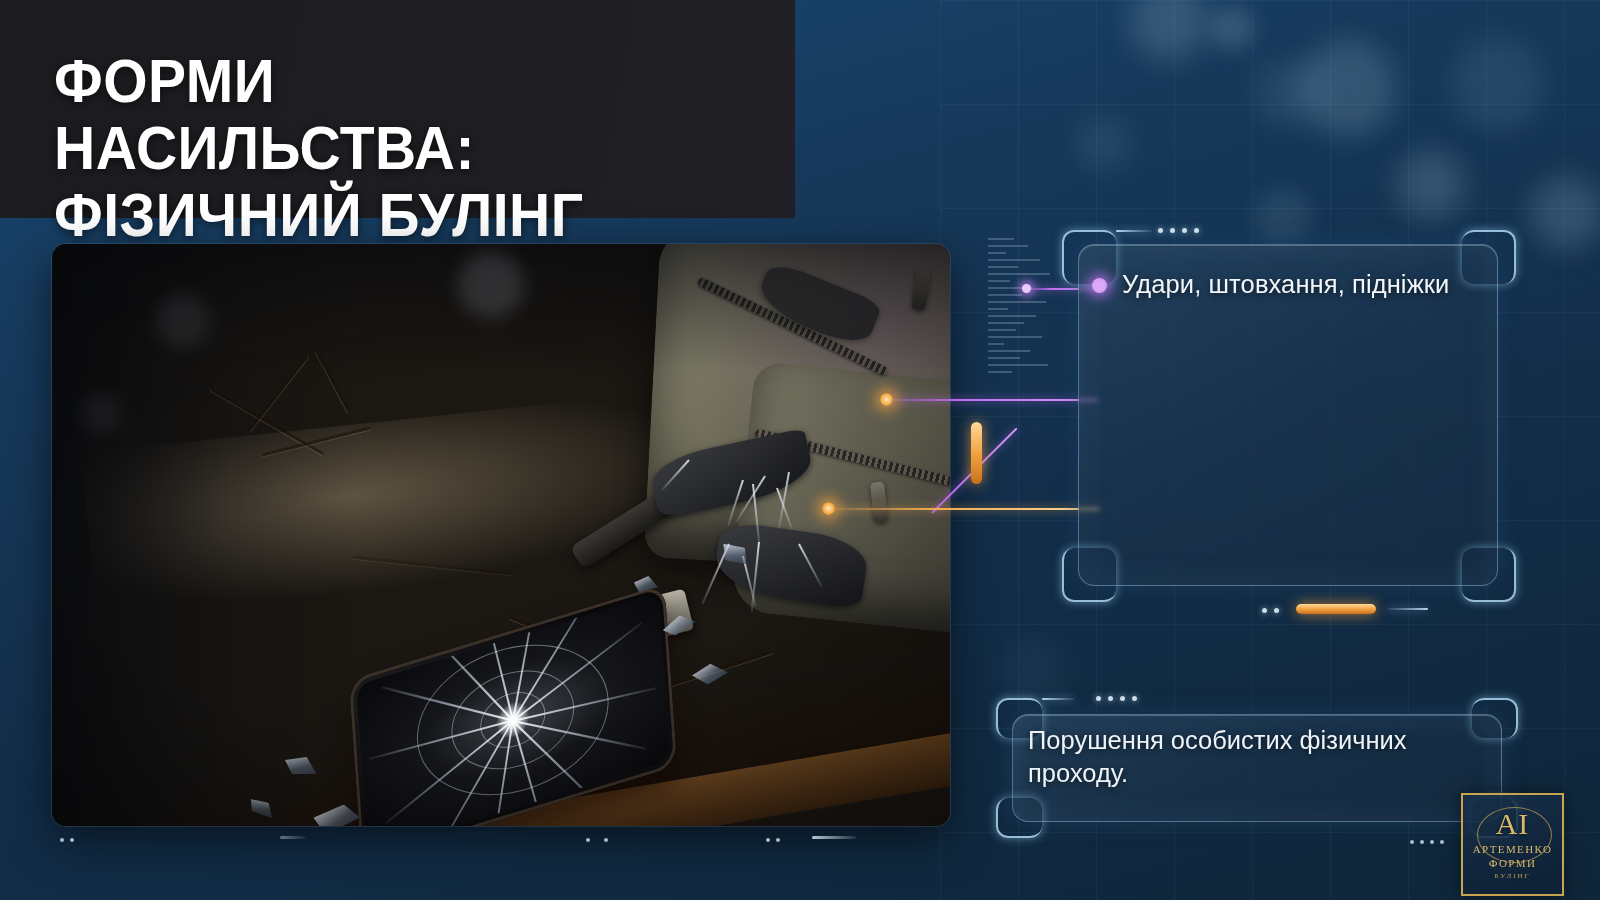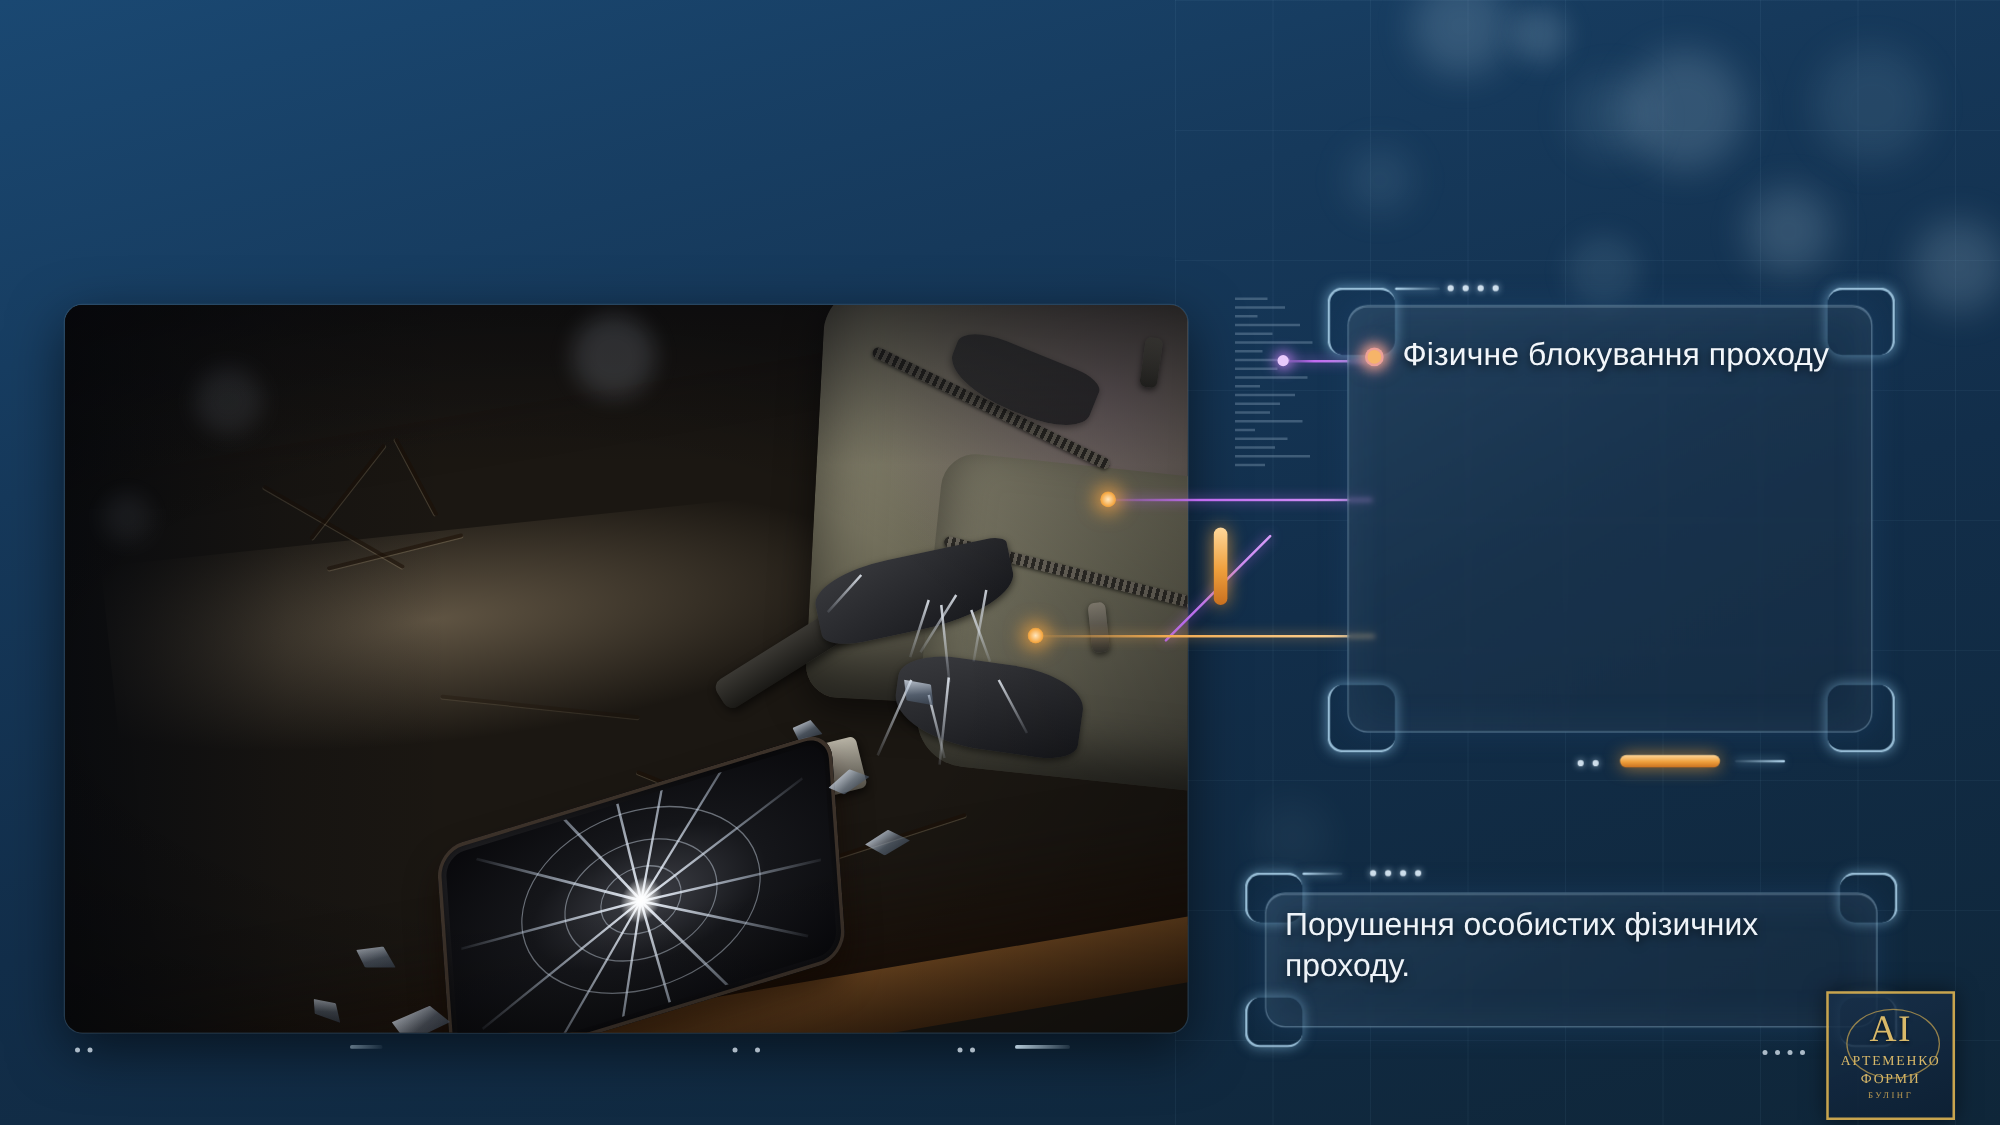--- a/index.html
+++ b/index.html
@@ -360,20 +360,26 @@
     <i style="width:36px"></i>
       <i style="width:28px"></i>
       <i style="width:54px"></i>
     <i style="width:16px"></i>
       <i style="width:42px"></i>
       <i style="width:32px"></i>
     <i style="width:60px"></i>
       <i style="width:24px"></i>
   </div>
 
+  <div class="title-panel">
+    <div class="title">
+      <span>ФОРМИ НАСИЛЬСТВА:</span>
+      <span class="l2">ФІЗИЧНИЙ БУЛІНГ</span>
+    </div>
+  </div>
 
   <div class="photo-wrap">
     <div class="photo">
       <div class="desk"></div>
       <div class="desk-edge"></div>
       <div class="desk-sheen"></div>
 
       <div>
         <div class="scratch" style="left:150px;top:176px;width:130px;transform:rotate(30deg)"></div>
         <div class="scratch" style="left:178px;top:148px;width:96px;transform:rotate(-52deg)"></div>
@@ -495,22 +501,22 @@
     </div>
   <div class="dots" style="left:1262px;top:608px">
       <i></i>
       <i></i>
     </div>
   <div class="bar-orange" style="left:1296px;top:604px;width:80px;height:10px"></div>
   <div class="hline" style="left:1388px;top:608px;width:40px;transform:scaleX(-1)"></div>
 
   <div class="bullets">
     <div class="bullet">
-      <span class="bdot o"></span>
-      <span class="btext">Фізичне блокування проходу</span>
+      <span class="bdot"></span>
+      <span class="btext">Удари, штовхання, підніжки</span>
     </div>
   </div>
 
   <div class="hud" style="left:1012px;top:714px;width:490px;height:108px;"></div>
   <div class="bracket br-tl" style="left:996px;top:698px;width:46px;height:40px"></div>
   <div class="bracket br-bl" style="left:996px;top:798px;width:46px;height:40px"></div>
   <div class="bracket br-tr" style="left:1472px;top:698px;width:46px;height:40px"></div>
   <div class="bracket br-br" style="left:1472px;top:798px;width:46px;height:40px"></div>
   <div class="hline" style="left:1042px;top:698px;width:32px"></div>
   <div class="dots" style="left:1096px;top:696px">

